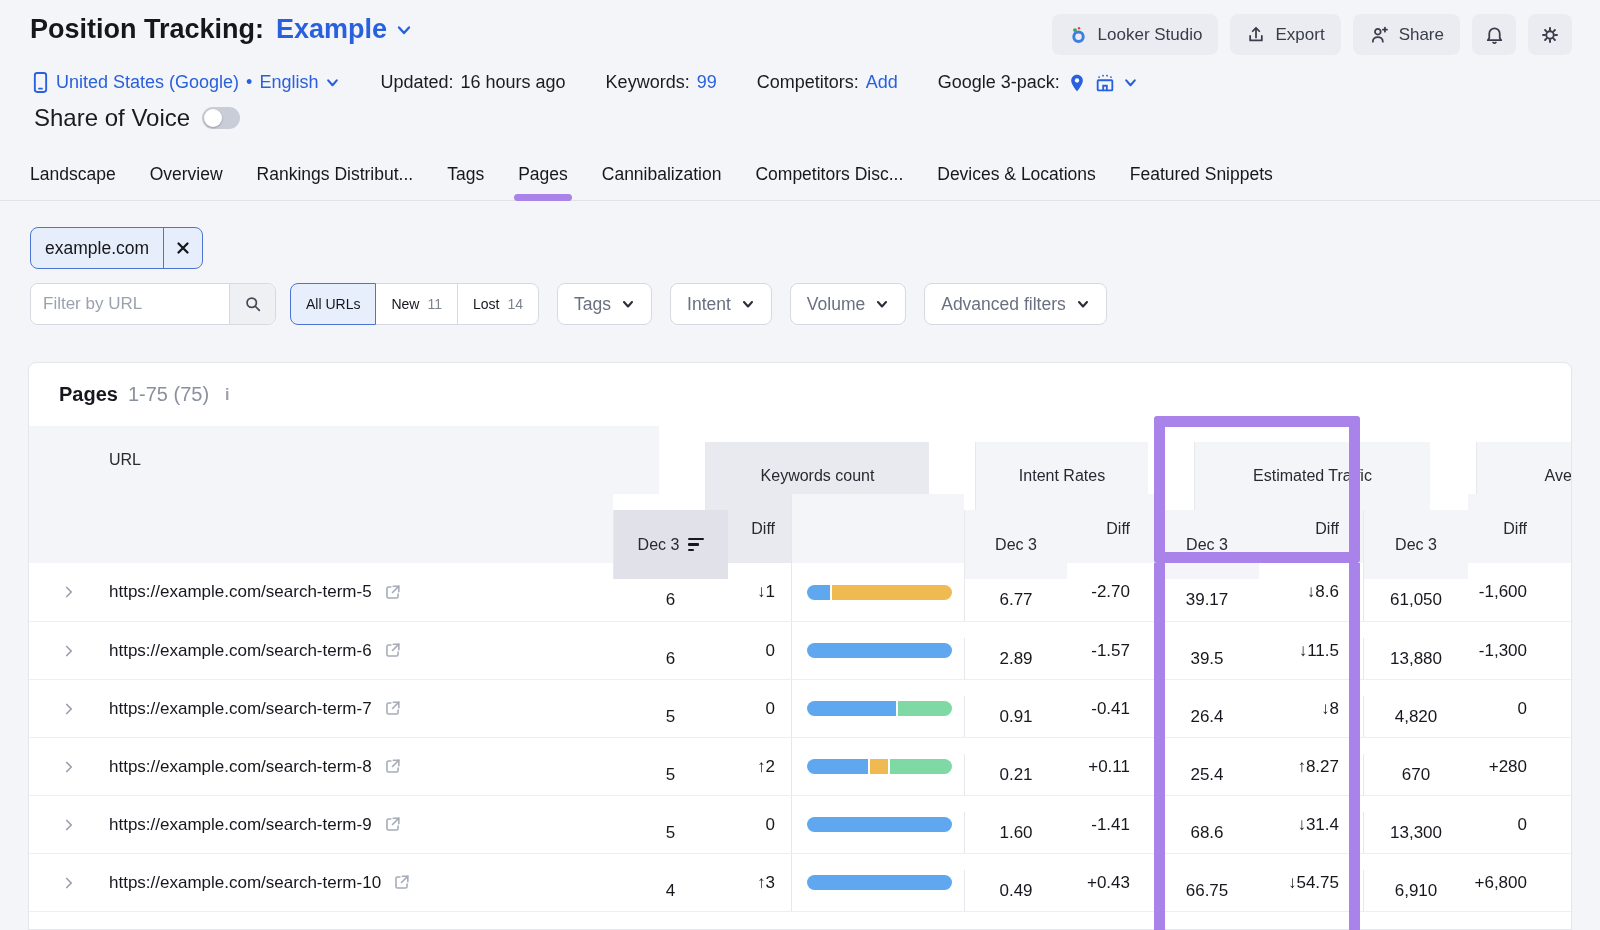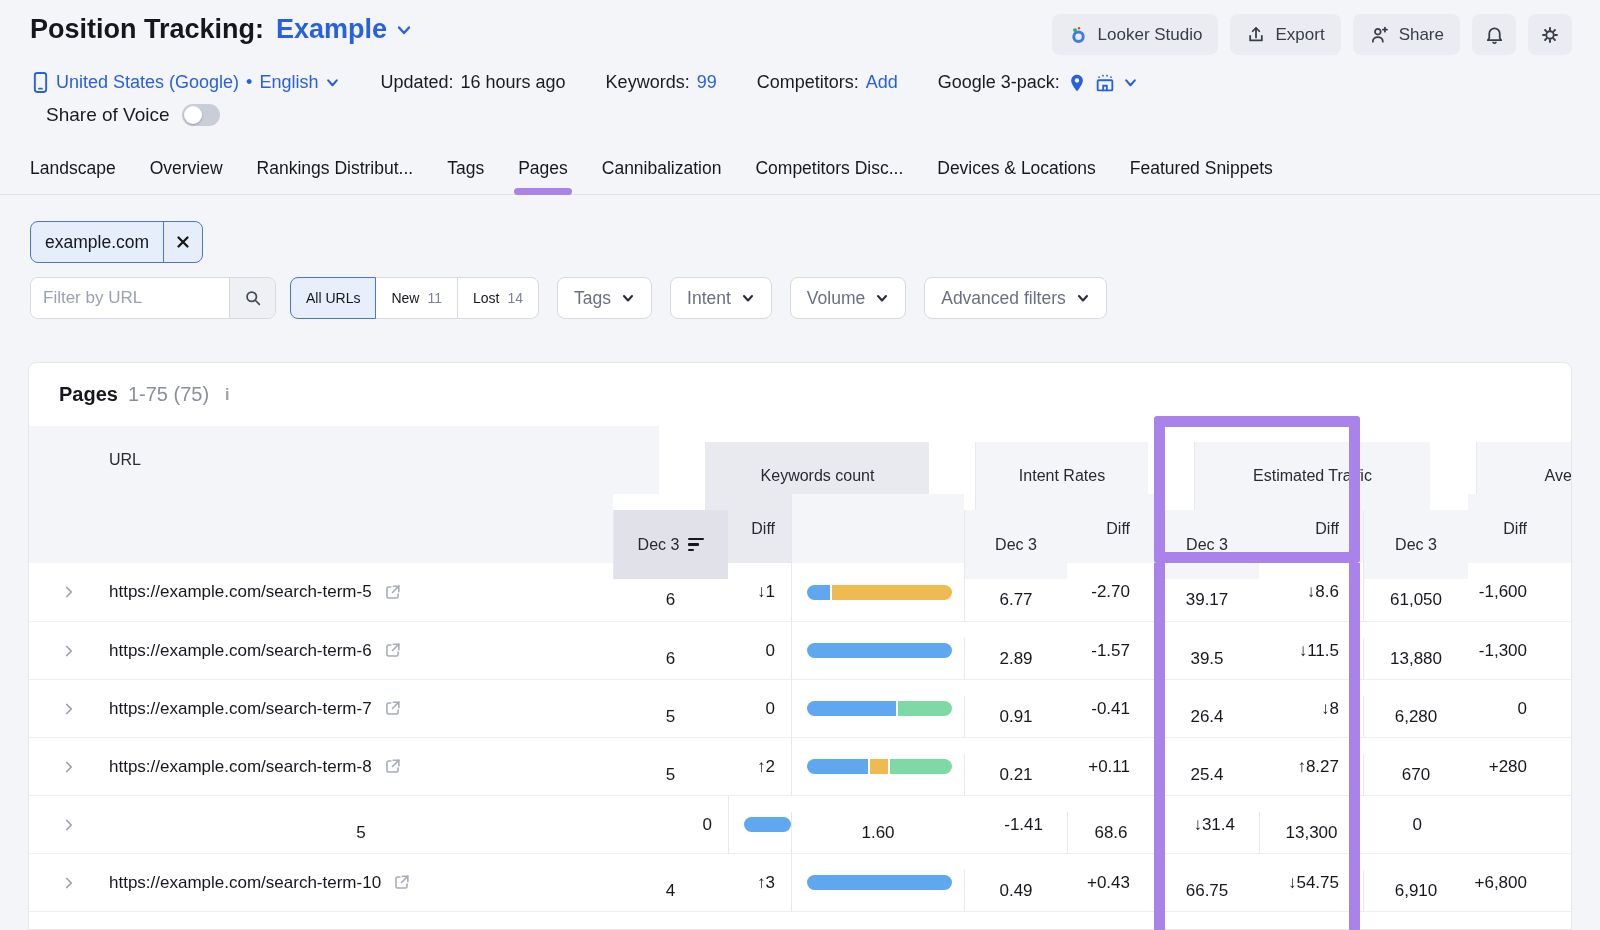--- a/index.html
+++ b/index.html
@@ -12,21 +12,21 @@
   .project-select { display:inline-flex; align-items:center; gap:8px; background:none; border:none; cursor:pointer;
                     font-size:27px; font-weight:700; color:#2960dd; font-family:inherit; }
   .top-actions { display:flex; gap:12px; align-items:center; }
   .gbtn { display:inline-flex; align-items:center; gap:9px; background:#ebecf1; border:none; border-radius:8px;
           height:41px; padding:0 16px; font-size:17px; color:#383d49; font-family:inherit; cursor:pointer; }
   .gbtn.iconic { width:44px; justify-content:center; padding:0; }
   .meta-row { display:flex; align-items:center; gap:40px; padding:16px 32px 0; font-size:18px; color:#1a1c21; }
   .blue { color:#2960dd; }
   .link { color:#2960dd; text-decoration:none; cursor:pointer; }
   .meta-item { display:flex; align-items:center; gap:7px; }
-  .sov-row { display:flex; align-items:center; gap:12px; padding:10px 46px 0; font-size:19px; color:#1a1c21; }
+  .sov-row { display:flex; align-items:center; gap:12px; padding:10px 34px 0; font-size:24px; color:#1a1c21; }
   .toggle { width:38px; height:22px; border-radius:11px; background:#c9cdd7; position:relative; cursor:pointer; }
   .toggle .knob { position:absolute; left:2px; top:2px; width:18px; height:18px; border-radius:50%; background:#fff;
                   box-shadow:0 1px 2px rgba(0,0,0,.25); }
 
   
   .tabs { display:flex; gap:34px; margin-top:26px; padding:0 30px; border-bottom:1px solid #e2e3ea; }
   .tab { position:relative; padding:6px 0 15px; font-size:17.5px; font-weight:500; color:#16181e; cursor:pointer; white-space:nowrap; }
   .tab-underline { display:none; }
   .tab.active .tab-underline { display:block; position:absolute; left:-4px; right:-4px; bottom:-1px; height:7px;
                                border-radius:4px; background:#a983e9; }
@@ -432,21 +432,21 @@
       <div class="cell bl">
           <span class="bar">
             <div style="flex-grow: 62; flex-basis: 0px; background: rgb(95, 168, 240);"></div>
             <div style="flex-grow: 38; flex-basis: 0px; background: rgb(126, 217, 164);"></div>
           </span>
         </div>
       <div class="cell center bl">0.91</div>
       <div class="cell right neg">-0.41</div>
       <div class="cell center bl">26.4</div>
       <div class="cell right neg">↓8</div>
-      <div class="cell center bl">6,280</div>
+      <div class="cell center bl">4,820</div>
       <div class="cell right wide zero">0</div>
     </div>
 
     <div class="grid row">
       <div class="cell expander">
           <svg width="18" height="18" viewBox="0 0 24 24" fill="none" stroke="#9aa0ad" stroke-width="2.3" stroke-linecap="round" stroke-linejoin="round">
             <polyline points="9 6 15 12 9 18"></polyline>
           </svg>
         </div>
       <div class="cell url-cell">
@@ -475,20 +475,30 @@
       <div class="cell center bl">670</div>
       <div class="cell right wide pos">+280</div>
     </div>
 
     <div class="grid row">
       <div class="cell expander">
           <svg width="18" height="18" viewBox="0 0 24 24" fill="none" stroke="#9aa0ad" stroke-width="2.3" stroke-linecap="round" stroke-linejoin="round">
             <polyline points="9 6 15 12 9 18"></polyline>
           </svg>
         </div>
+      <div class="cell url-cell">
+          <span>https://example.com/search-term-9</span>
+          <span class="ext-link">
+            <svg width="19" height="19" viewBox="0 0 24 24" fill="none" stroke="#a7acb9" stroke-width="2" stroke-linecap="round" stroke-linejoin="round">
+              <path d="M10 5H7a2 2 0 0 0-2 2v10a2 2 0 0 0 2 2h10a2 2 0 0 0 2-2v-3"></path>
+              <path d="M13 4h7v7"></path>
+              <path d="M20 4l-8 8"></path>
+            </svg>
+          </span>
+        </div>
       <div class="cell center">5</div>
       <div class="cell right tight zero">0</div>
       <div class="cell bl">
           <span class="bar">
             <div style="flex-grow: 100; flex-basis: 0px; background: rgb(95, 168, 240);"></div>
           </span>
         </div>
       <div class="cell center bl">1.60</div>
       <div class="cell right neg">-1.41</div>
       <div class="cell center bl">68.6</div>

